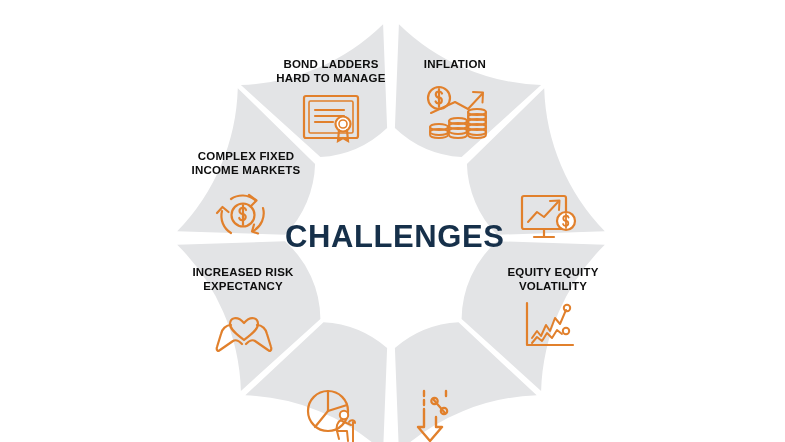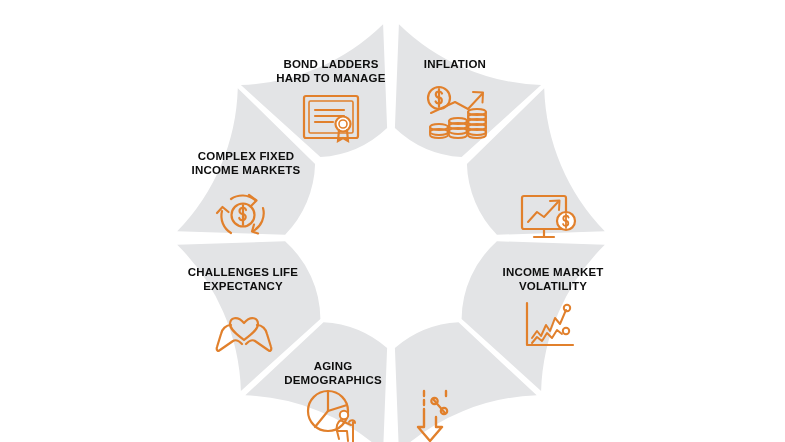--- a/index.html
+++ b/index.html
@@ -72,26 +72,24 @@
       <path fill="#e3e4e6" d="M 177.2 208.2 A 214 214 0 0 0 237.8 65.2 L 315.1 141.0 A 106 106 0 0 1 285.1 211.8 Z"></path>
       <path fill="#e3e4e6" d="M 240.9 62.1 A 214 214 0 0 0 383.1 1.15 L 387.1 105.0 A 106 106 0 0 1 320.4 134.1 Z"></path>
     </g>
   </svg>
 
   <div class="seg-label" style="left:272px; top:35px; width:118px;">BOND LADDERS
 HARD TO MANAGE</div>
   <div class="seg-label" style="left:400px; top:35px; width:110px;">INFLATION</div>
   <div class="seg-label" style="left:186px; top:127px; width:120px;">COMPLEX FIXED
 INCOME MARKETS</div>
-  <div class="seg-label" style="left:182px; top:243px; width:122px;">CHALLENGES LIFE
+  <div class="seg-label" style="left:182px; top:243px; width:122px;">INCREASED RISK
 EXPECTANCY</div>
-  <div class="seg-label" style="left:494px; top:243px; width:118px;">INCOME MARKET
+  <div class="seg-label" style="left:494px; top:243px; width:118px;">EQUITY EQUITY
 VOLATILITY</div>
-  <div class="seg-label" style="left:277px; top:337px; width:112px;">AGING
-DEMOGRAPHICS</div>
 
   <div class="icon-box" style="left:300px; top:68px; width:62px; height:54px;">
     <svg viewBox="0 0 62 54" width="62" height="54">
       <g fill="none" stroke="#e1802c" stroke-width="2.2" stroke-linecap="round">
         <rect x="4" y="5" width="54" height="42" rx="2"></rect>
         <rect x="9" y="10" width="44" height="32" rx="1.5" stroke-width="1.6"></rect>
         <line x1="15" y1="19" x2="44" y2="19"></line>
         <line x1="15" y1="25" x2="44" y2="25"></line>
         <line x1="15" y1="31" x2="33" y2="31"></line>
         <circle cx="43" cy="33" r="7.5" fill="#ffffff"></circle>
@@ -205,14 +203,15 @@
         <line x1="8" y1="13" x2="8" y2="18"></line>
         <line x1="30" y1="4" x2="30" y2="9"></line>
         <path d="M17 12 L29 26" stroke-width="2.2"></path>
         <circle cx="18.5" cy="14" r="3.2" stroke-width="2.2"></circle>
         <circle cx="28" cy="24" r="3.2" stroke-width="2.2"></circle>
         <path d="M8 22 L8 40 L2 40 L14 54 L26 40 L20 40 L20 30" stroke-width="2.4"></path>
       </g>
     </svg>
   </div>
 
+  <div class="center-title">CHALLENGES</div>
 
 </div>
 
 </body></html>

